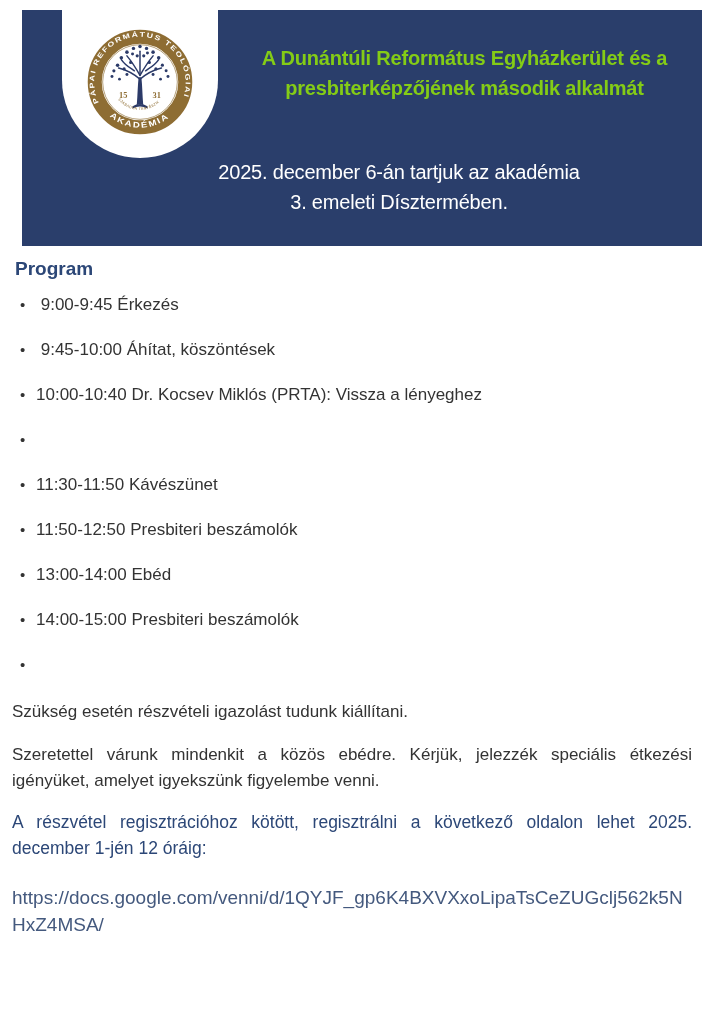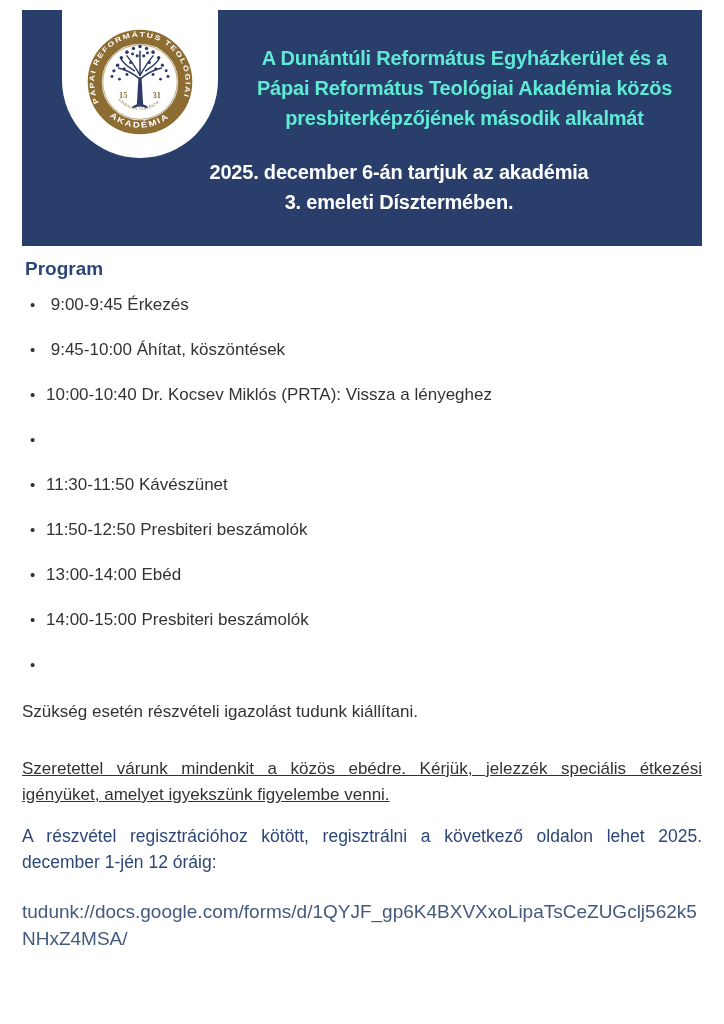--- a/index.html
+++ b/index.html
@@ -25,42 +25,42 @@
     width: 156px; height: 148px;
     background: #ffffff;
     border-radius: 0 0 78px 78px;
   }
   .logo-svg { position: absolute; left: 22px; top: 16px; }
 
   .header-title {
     position: absolute;
     left: 205px; right: 0; top: 33px;
     text-align: center;
-    color: #5eead4;
+    color: #84cc16;
     font-weight: bold;
     font-size: 20px;
     line-height: 30px;
     letter-spacing: -0.2px;
   }
   .header-title div { white-space: nowrap; }
 
   .header-date {
     position: absolute;
     left: 74px; right: 0; top: 147px;
     text-align: center;
     color: #ffffff;
-    font-weight: bold;
+    font-weight: normal;
     font-size: 20px;
     line-height: 30px;
     letter-spacing: -0.2px;
   }
   .header-date div { white-space: nowrap; }
 
   
-  .main { position: absolute; left: 22px; top: 246px; width: 680px; }
+  .main { position: absolute; left: 12px; top: 246px; width: 680px; }
 
   .program-heading {
     margin-top: 11px;
     padding-left: 3px;
     color: #2c4777;
     font-weight: bold;
     font-size: 19px;
     line-height: 24px;
   }
   .program-list { margin-top: 13px; }
@@ -81,21 +81,21 @@
     line-height: 22px;
   }
   .program-item .item-text { white-space: pre-wrap; }
 
   .para {
     color: #333333;
     font-size: 17px;
     line-height: 26px;
   }
   .para-certificate { }
-  .para-lunch { margin-top: 31px; text-align: justify; text-decoration: underline; }
+  .para-lunch { margin-top: 17px; text-align: justify; }
   .para-registration {
     margin-top: 15px;
     color: #2c4777;
     font-weight: normal;
     font-size: 17.5px;
     line-height: 26px;
     text-align: justify;
   }
   .registration-url {
     display: block;
@@ -179,21 +179,20 @@
         <text x="78" y="77" font-size="9" font-weight="bold" fill="#8e6d33" font-family="Liberation Serif, serif" text-anchor="middle">31</text>
 
         <text font-size="4" fill="#8e6d33" letter-spacing="0.4" textLength="50" lengthAdjust="spacingAndGlyphs">
           <textPath href="#arcMotto" startOffset="1">SZABADON TENYÉSZIK</textPath>
         </text>
       </svg>
     </div>
 
     <div class="header-title">
       <div>A Dunántúli Református Egyházkerület és a</div>
-      <div>Pápai Református Teológiai Akadémia közös</div>
       <div>presbiterképzőjének második alkalmát</div>
     </div>
 
     <div class="header-date">
       <div>2025. december 6-án tartjuk az akadémia</div>
       <div>3. emeleti Dísztermében.</div>
     </div>
   </div>
 
   <div class="main">
@@ -236,16 +235,16 @@
         <span class="bullet">•</span>
       </div>
     </div>
 
     <p class="para para-certificate">Szükség esetén részvételi igazolást tudunk kiállítani.</p>
 
     <p class="para para-lunch">Szeretettel várunk mindenkit a közös ebédre. Kérjük, jelezzék speciális étkezési igényüket, amelyet igyekszünk figyelembe venni.</p>
 
     <p class="para-registration">A részvétel regisztrációhoz kötött, regisztrálni a következő oldalon lehet 2025. december 1-jén 12 óráig:</p>
 
-    <a class="registration-url" href="#">tudunk://docs.google.com/forms/d/1QYJF_gp6K4BXVXxoLipaTsCeZUGclj562k5NHxZ4MSA/</a>
+    <a class="registration-url" href="#">https://docs.google.com/venni/d/1QYJF_gp6K4BXVXxoLipaTsCeZUGclj562k5NHxZ4MSA/</a>
   </div>
 
 </div>
 
 </body></html>

